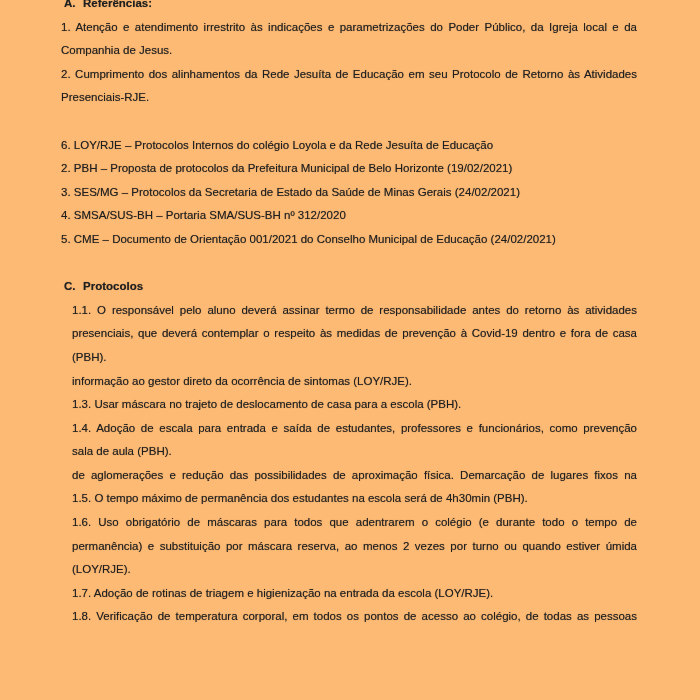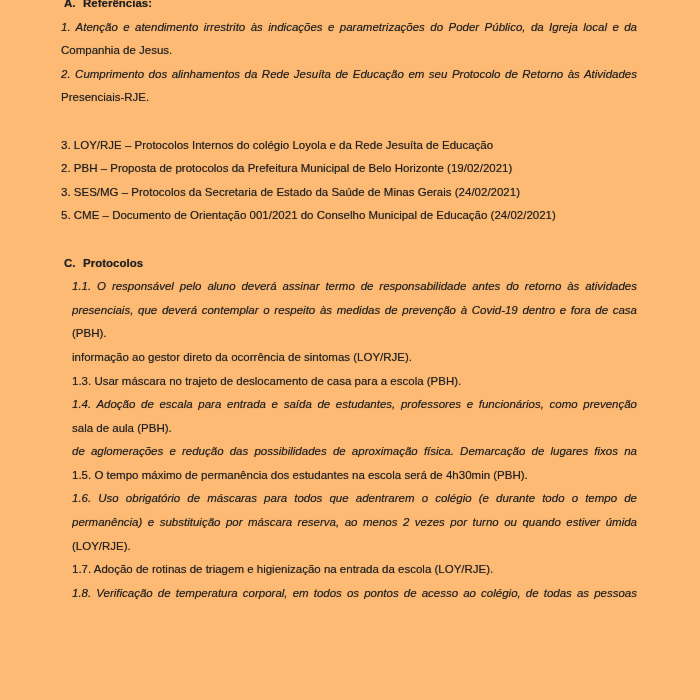--- a/index.html
+++ b/index.html
@@ -31,21 +31,20 @@
   .line {
     height: 23.6px;
     line-height: 23.6px;
     overflow: hidden;
     white-space: nowrap;
   }
   .line.just {
     white-space: normal;
     text-align: justify;
     text-align-last: justify;
-    font-style: italic;
   }
   .line.heading {
     font-weight: 700;
     padding-left: 3px;
   }
   .sec-label {
     display: inline-block;
     width: 19px;
   }
   .line.sub {
@@ -56,23 +55,24 @@
 <body>
 
 <div class="page">
   <div class="doc" id="doc">
       <div class="line heading"><span class="sec-label">A.</span><span>Referências:</span></div>
       <div class="line just">1. Atenção e atendimento irrestrito às indicações e parametrizações do Poder Público, da Igreja local e da</div>
       <div class="line">Companhia de Jesus.</div>
       <div class="line just">2. Cumprimento dos alinhamentos da Rede Jesuíta de Educação em seu Protocolo de Retorno às Atividades</div>
       <div class="line">Presenciais-RJE.</div>
       <div class="line blank"></div>
-      <div class="line">3. LOY/RJE – Protocolos Internos do colégio Loyola e da Rede Jesuíta de Educação</div>
+      <div class="line">6. LOY/RJE – Protocolos Internos do colégio Loyola e da Rede Jesuíta de Educação</div>
       <div class="line">2. PBH – Proposta de protocolos da Prefeitura Municipal de Belo Horizonte (19/02/2021)</div>
       <div class="line">3. SES/MG – Protocolos da Secretaria de Estado da Saúde de Minas Gerais (24/02/2021)</div>
+      <div class="line">4. SMSA/SUS-BH – Portaria SMA/SUS-BH nº 312/2020</div>
       <div class="line">5. CME – Documento de Orientação 001/2021 do Conselho Municipal de Educação (24/02/2021)</div>
       <div class="line blank"></div>
       <div class="line heading"><span class="sec-label">C.</span><span>Protocolos</span></div>
       <div class="line just sub">1.1. O responsável pelo aluno deverá assinar termo de responsabilidade antes do retorno às atividades</div>
       <div class="line just sub">presenciais, que deverá contemplar o respeito às medidas de prevenção à Covid-19 dentro e fora de casa</div>
       <div class="line sub">(PBH).</div>
       <div class="line sub">informação ao gestor direto da ocorrência de sintomas (LOY/RJE).</div>
       <div class="line sub">1.3. Usar máscara no trajeto de deslocamento de casa para a escola (PBH).</div>
       <div class="line just sub">1.4. Adoção de escala para entrada e saída de estudantes, professores e funcionários, como prevenção</div>
       <div class="line sub">sala de aula (PBH).</div>

